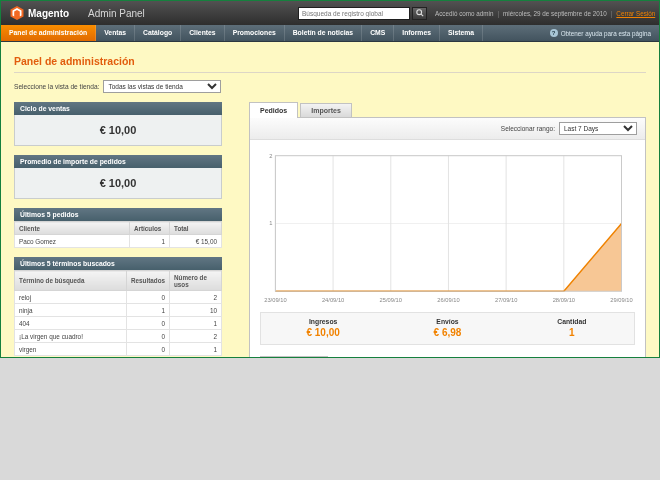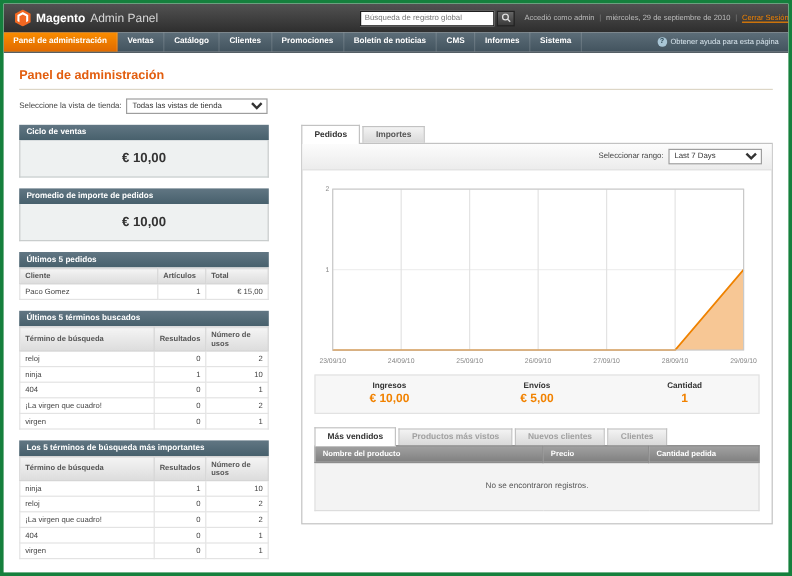--- a/index.html
+++ b/index.html
@@ -1,25 +1,25 @@
 <!DOCTYPE html>
 <html><head>
 <meta charset="utf-8">
 <style>
   * { margin:0; padding:0; box-sizing:border-box; }
   body { background:#d9d9d9; font-family:"Liberation Sans", sans-serif; }
-  .screen { width:660px; height:480px; background:#ffffff; border:3px solid #15803d;
+  .screen { width:660px; height:358px; background:#fef9c3; border:1px solid #15803d;
             position:relative; overflow:hidden; }
 
   
   .topbar { height:24px; background:linear-gradient(#525252,#2e2e2e); display:flex;
             align-items:center; padding:0 9px; gap:8px; }
   .brand { display:flex; align-items:center; gap:4px; min-width:150px; }
   .brand-name { color:#fff; font-weight:bold; font-size:10px; }
-  .brand-sub  { color:#d7d7d7; font-size:10px; }
+  .brand-sub  { color:#d7d7d7; font-size:10px;margin-left:15px; }
   .searchbox { display:flex; align-items:center; gap:2px; margin-left:130px; }
   .searchbox input { width:112px; height:13px; font-size:6.5px; border:1px solid #1f1f1f;
                      padding:0 3px; background:#fff; color:#444;
                      font-family:"Liberation Sans",sans-serif; }
   .searchbox button { width:15px; height:13px; background:linear-gradient(#666,#3a3a3a);
                       border:1px solid #222; color:#ddd; cursor:pointer; display:flex;
                       align-items:center; justify-content:center; padding:0; }
   .session { margin-left:auto; display:flex; align-items:center; gap:4px;
              font-size:6.3px; color:#bdbdbd; white-space:nowrap; }
   .session .sep { color:#7c7c7c; }
@@ -301,21 +301,21 @@
                 <rect x="16" y="8" width="360" height="141" fill="none" stroke="#c9c9c9"></rect>
               </svg>
           </div>
           <div class="totals">
             <div class="total">
               <div class="lbl">Ingresos</div>
               <div class="val">€ 10,00</div>
             </div>
             <div class="total">
               <div class="lbl">Envíos</div>
-              <div class="val">€ 5,00</div>
+              <div class="val">€ 6,98</div>
             </div>
             <div class="total">
               <div class="lbl">Cantidad</div>
               <div class="val">1</div>
             </div>
           </div>
 
           <div class="panel-tabs tabs2">
             <span class="tab active">Más vendidos</span>
             <span class="tab disabled">Productos más vistos</span>

